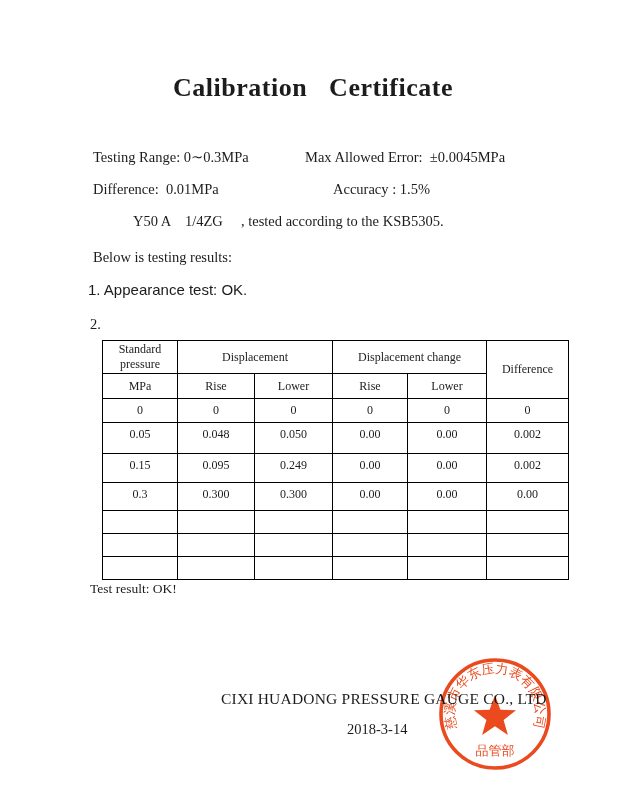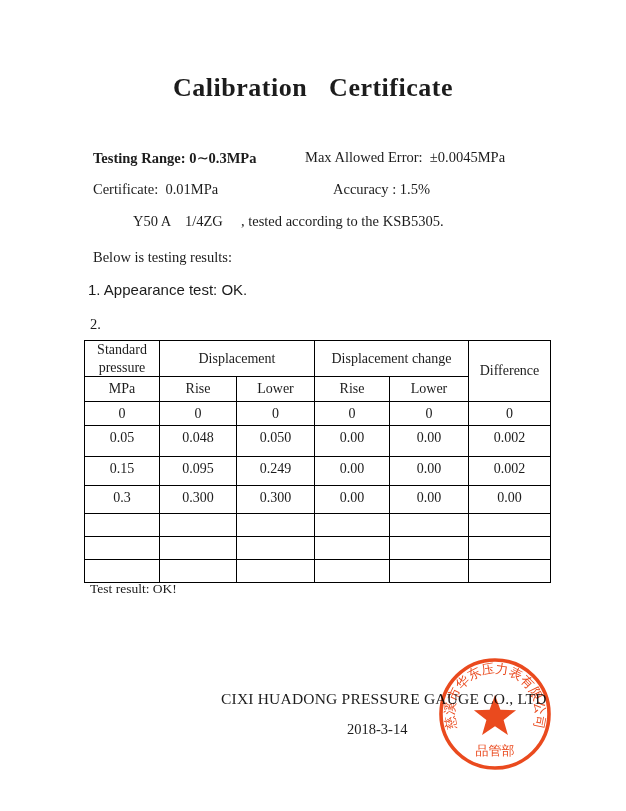--- a/index.html
+++ b/index.html
@@ -12,22 +12,22 @@
   
   .title{
     top:73px;left:0;width:626px;display:flex;justify-content:center;gap:22px;
     font-size:26px;font-weight:bold;letter-spacing:0.5px;
   }
   
   .spec{font-size:14.5px;}
   .sans-line{font-family:"Liberation Sans","DejaVu Sans",sans-serif;font-size:15px;}
   
   .results-table{
-    position:absolute;left:84px;top:340px;border-collapse:collapse;
-    table-layout:fixed;font-size:14px;
+    position:absolute;left:102px;top:340px;border-collapse:collapse;
+    table-layout:fixed;font-size:12px;
   }
   .results-table td,.results-table th{
     border:1px solid #000;text-align:center;font-weight:normal;
     padding:0;overflow:hidden;
   }
   .results-table thead th{vertical-align:middle;line-height:1.25;}
   .results-table tbody td{vertical-align:top;padding-top:4px;}
   
   .company{font-size:15.5px;letter-spacing:0.2px;}
   .date{font-size:14.5px;}
@@ -48,24 +48,24 @@
   .stamp .bottom-text{font-size:13px;text-anchor:middle;}
 </style>
 </head>
 <body>
 
 <div class="abs title">
   <span>Calibration</span>
   <span>Certificate</span>
 </div>
 
-<div class="abs spec" style="left:93px;top:149px;font-weight:bold;">Testing Range: 0∼0.3MPa</div>
+<div class="abs spec" style="left:93px;top:149px;">Testing Range: 0∼0.3MPa</div>
 <div class="abs spec" style="left:305px;top:149px;">Max Allowed Error:  ±0.0045MPa</div>
 
-<div class="abs spec" style="left:93px;top:181px;">Certificate:  0.01MPa</div>
+<div class="abs spec" style="left:93px;top:181px;">Difference:  0.01MPa</div>
 <div class="abs spec" style="left:313px;top:181px;margin-left:20px;">Accuracy : 1.5%</div>
 
 <div class="abs spec" style="left:93px;top:213px;margin-left:40px;">Y50 A    1/4ZG     , tested according to the KSB5305.</div>
 
 <div class="abs spec" style="left:93px;top:249px;">Below is testing results:</div>
 
 <div class="abs sans-line" style="left:88px;top:281px;">1. Appearance test: OK.</div>
 
 <div class="abs spec" style="left:90px;top:316px;">2.</div>
 

